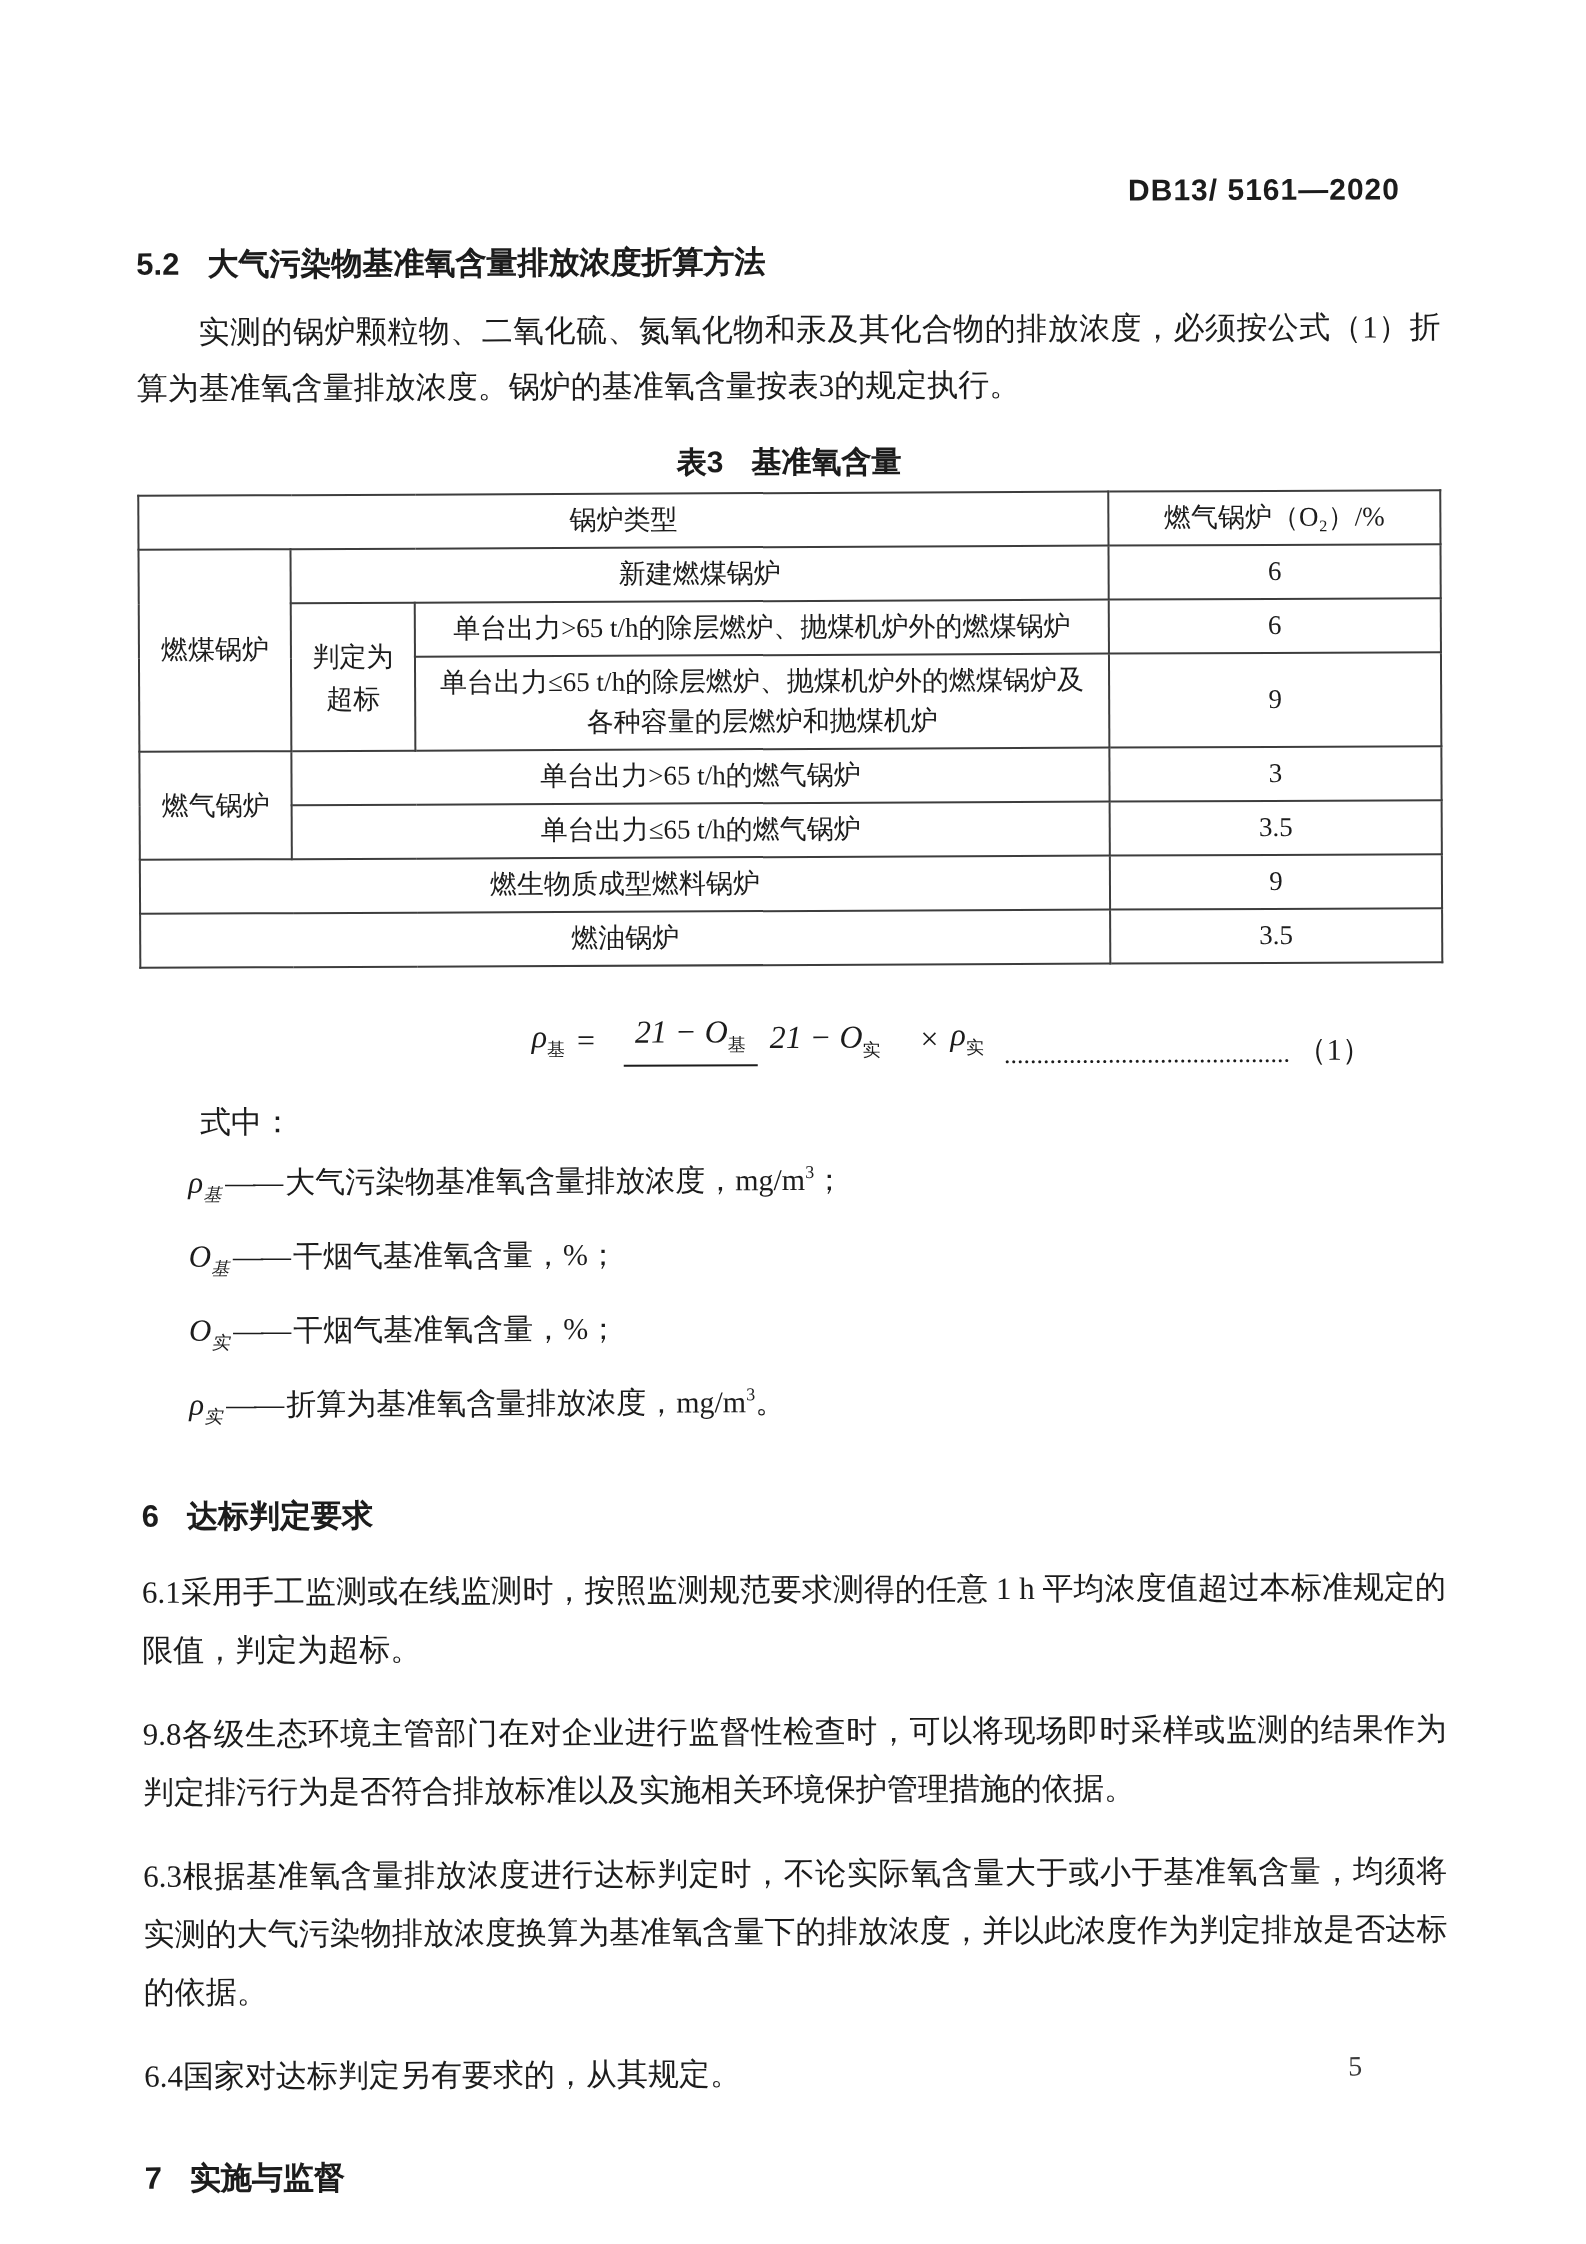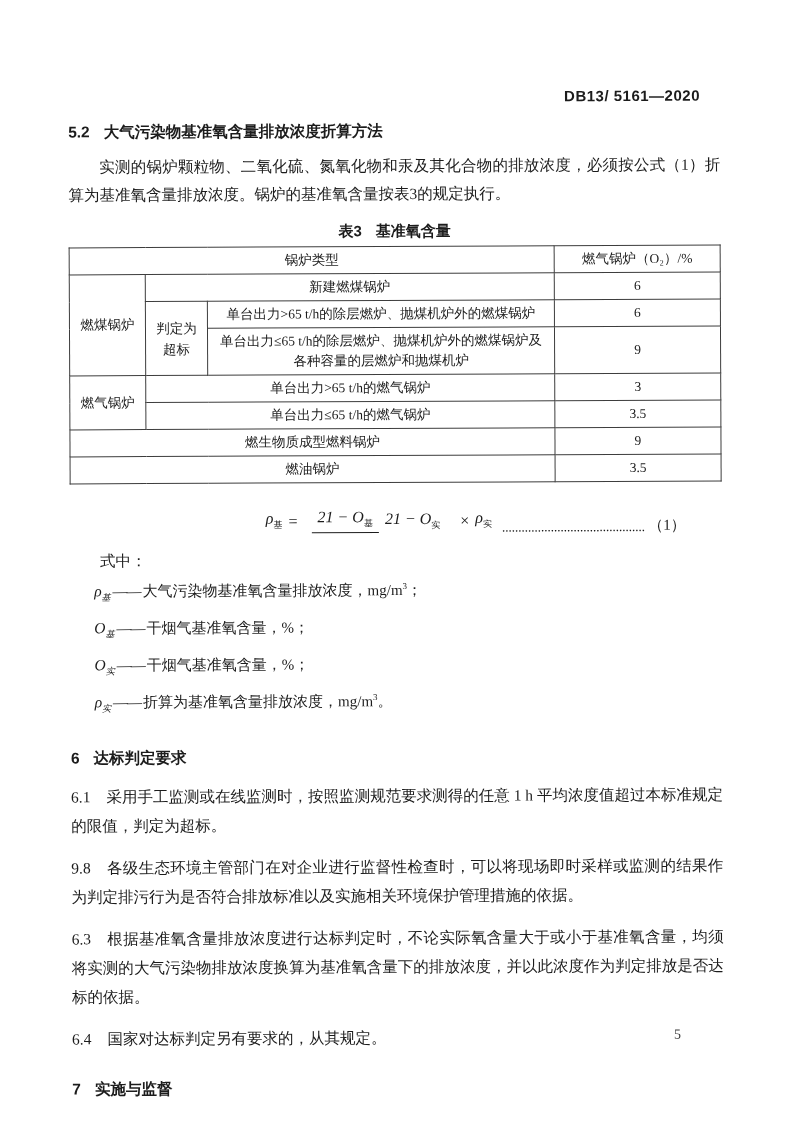--- a/index.html
+++ b/index.html
@@ -100,21 +100,21 @@
   .def-line sub { font-size: 9px; }
   .def-line sup { font-size: 9px; }
   .def-line .dash { letter-spacing: -1px; margin: 0 2px 0 2px; }
 
   .clause {
     font-size: 15.5px;
     line-height: 29px;
     text-align: justify;
     margin-top: 13px;
   }
-  .clause .c-num { margin-right: 16px; }
+  .clause .c-num { }
 
   .sec-heading.mt-lg { margin-top: 26px; }
 
   .page-number {
     position: absolute;
     top: 1028px;
     left: 672px;
     font-size: 14px;
     color: #3a3a3a;
   }

